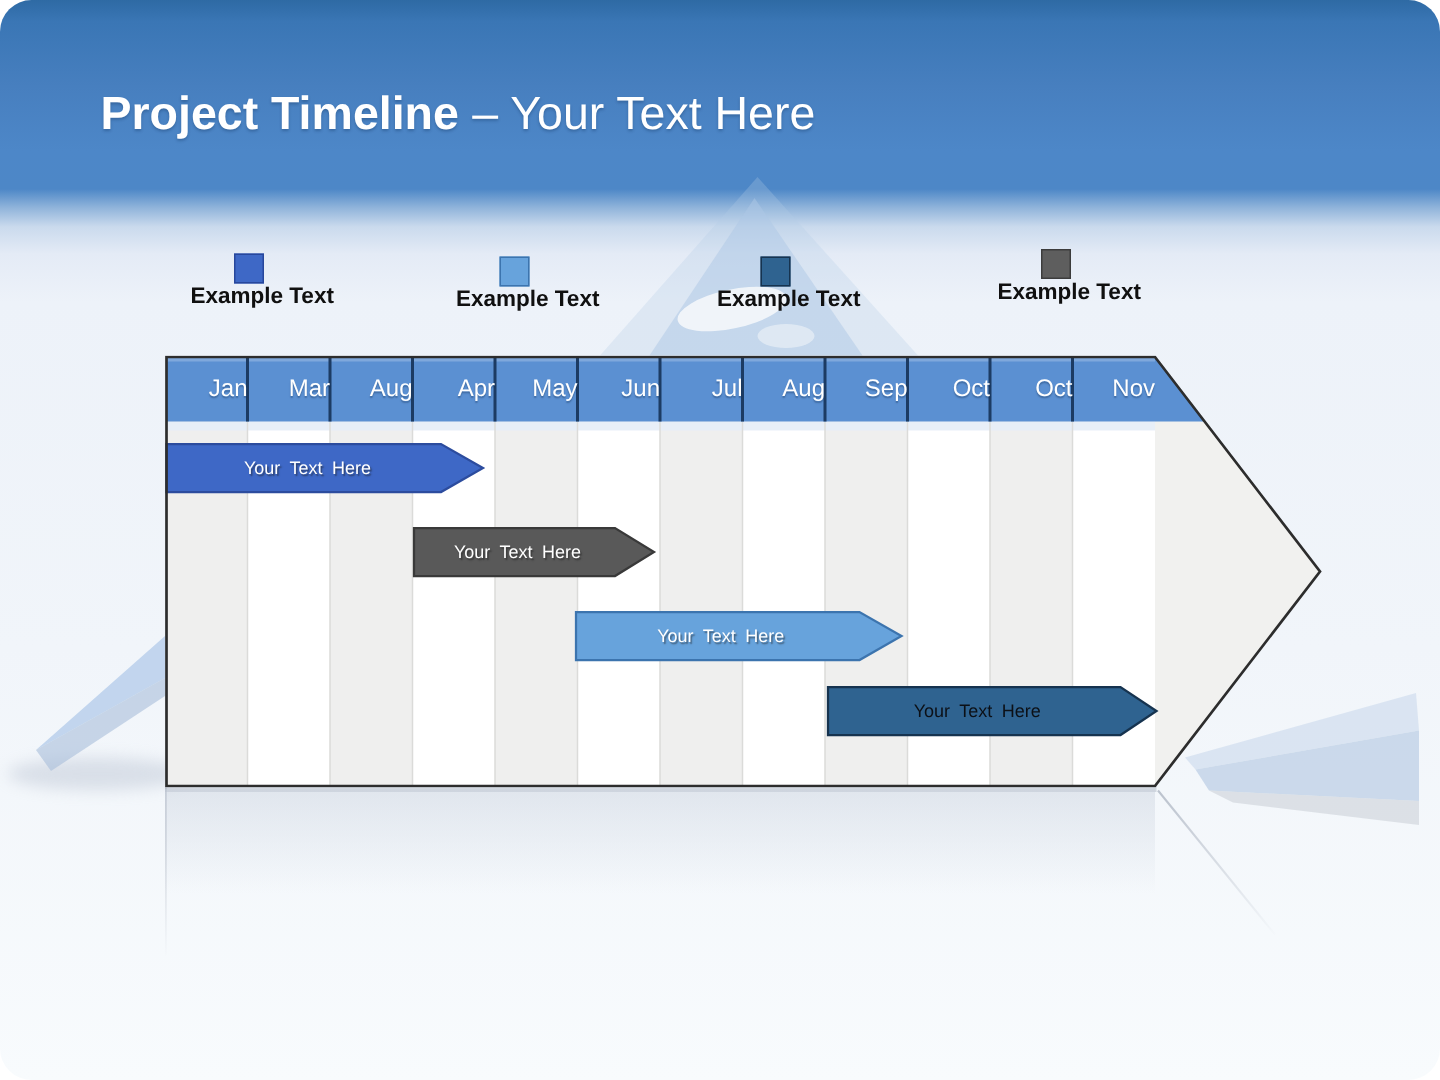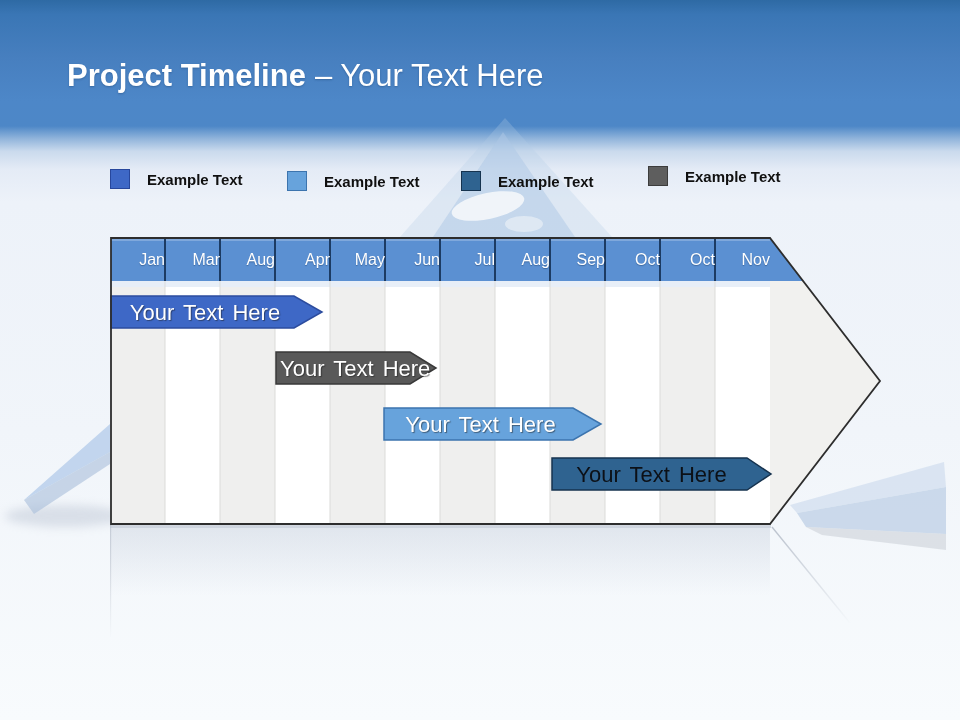--- a/index.html
+++ b/index.html
@@ -4,45 +4,46 @@
 <style>
   html,body{margin:0;padding:0;}
   body{width:960px;height:720px;overflow:hidden;font-family:"Liberation Sans",sans-serif;}
 
   .slide{
     position:relative;width:960px;height:720px;overflow:hidden;
     background:linear-gradient(180deg,
       #2e6aa4 0%, #3a76b5 2%, #477fbf 8%, #4d87c8 14%, #4d87c7 17.5%,
       #8fb3da 19.2%, #cadaed 21%, #e4ebf6 23.5%, #edf2f9 28%,
       #f1f5fa 60%, #f8fbfd 100%);
+    border-radius:21px;
   }
 
   
   .title{position:absolute;left:67px;top:58px;font-size:31px;color:#fff;
          text-shadow:0 1px 2px rgba(10,40,80,.30);white-space:nowrap;}
   .title .primary{font-weight:700;}
   .title .secondary{font-weight:400;margin-left:9px;}
 
   
-  .legend-item{position:absolute;display:flex;align-items:center;}
+  .legend-item{position:absolute;display:flex;align-items:center;flex-direction:column;}
   .swatch{width:20px;height:20px;box-sizing:border-box;border:1.5px solid #333;}
   .legend-label{margin-left:17px;font-size:15px;font-weight:700;color:#101010;white-space:nowrap;}
   .li1{left:110px;top:169px;} .li1 .swatch{background:#3e68c6;border-color:#27479c;}
   .li2{left:287px;top:171px;} .li2 .swatch{background:#67a3dc;border-color:#3c74ae;}
   .li3{left:461px;top:171px;} .li3 .swatch{background:#2f6390;border-color:#16334f;}
   .li4{left:648px;top:166px;} .li4 .swatch{background:#5e5e5e;border-color:#3c3c3c;}
 
   
   .gantt{position:absolute;left:110px;top:237px;width:772px;height:288px;}
   .gantt svg{position:absolute;left:0;top:0;}
   .months{position:absolute;left:0;top:0;width:660px;height:44px;display:flex;}
   .month{flex:1;text-align:right;line-height:46px;color:#fff;font-size:16px;
          text-shadow:0 1px 1px rgba(10,35,70,.35);}
   .bar-label{position:absolute;height:32px;line-height:33px;text-align:center;
-             font-size:22px;color:#fff;white-space:nowrap;word-spacing:3px;
+             font-size:12px;color:#fff;white-space:nowrap;word-spacing:3px;
              text-shadow:1px 1px 1px rgba(25,25,25,.5);}
   .bl1{left:6px;  top:59px;  width:178px;}
   .bl2{left:170px;top:115px;width:130px;}
   .bl3{left:278px;top:171px;width:185px;}
   .bl4{left:446px;top:221px;width:191px;color:#0c1016;text-shadow:none;}
 
   
   .reflection{position:absolute;left:110px;top:526px;width:660px;height:82px;
               background:linear-gradient(180deg,rgba(201,209,221,.45),rgba(240,244,249,0) 85%);}
   .wm, .reflection, .gantt, .title, .legend-item{pointer-events:none;}

